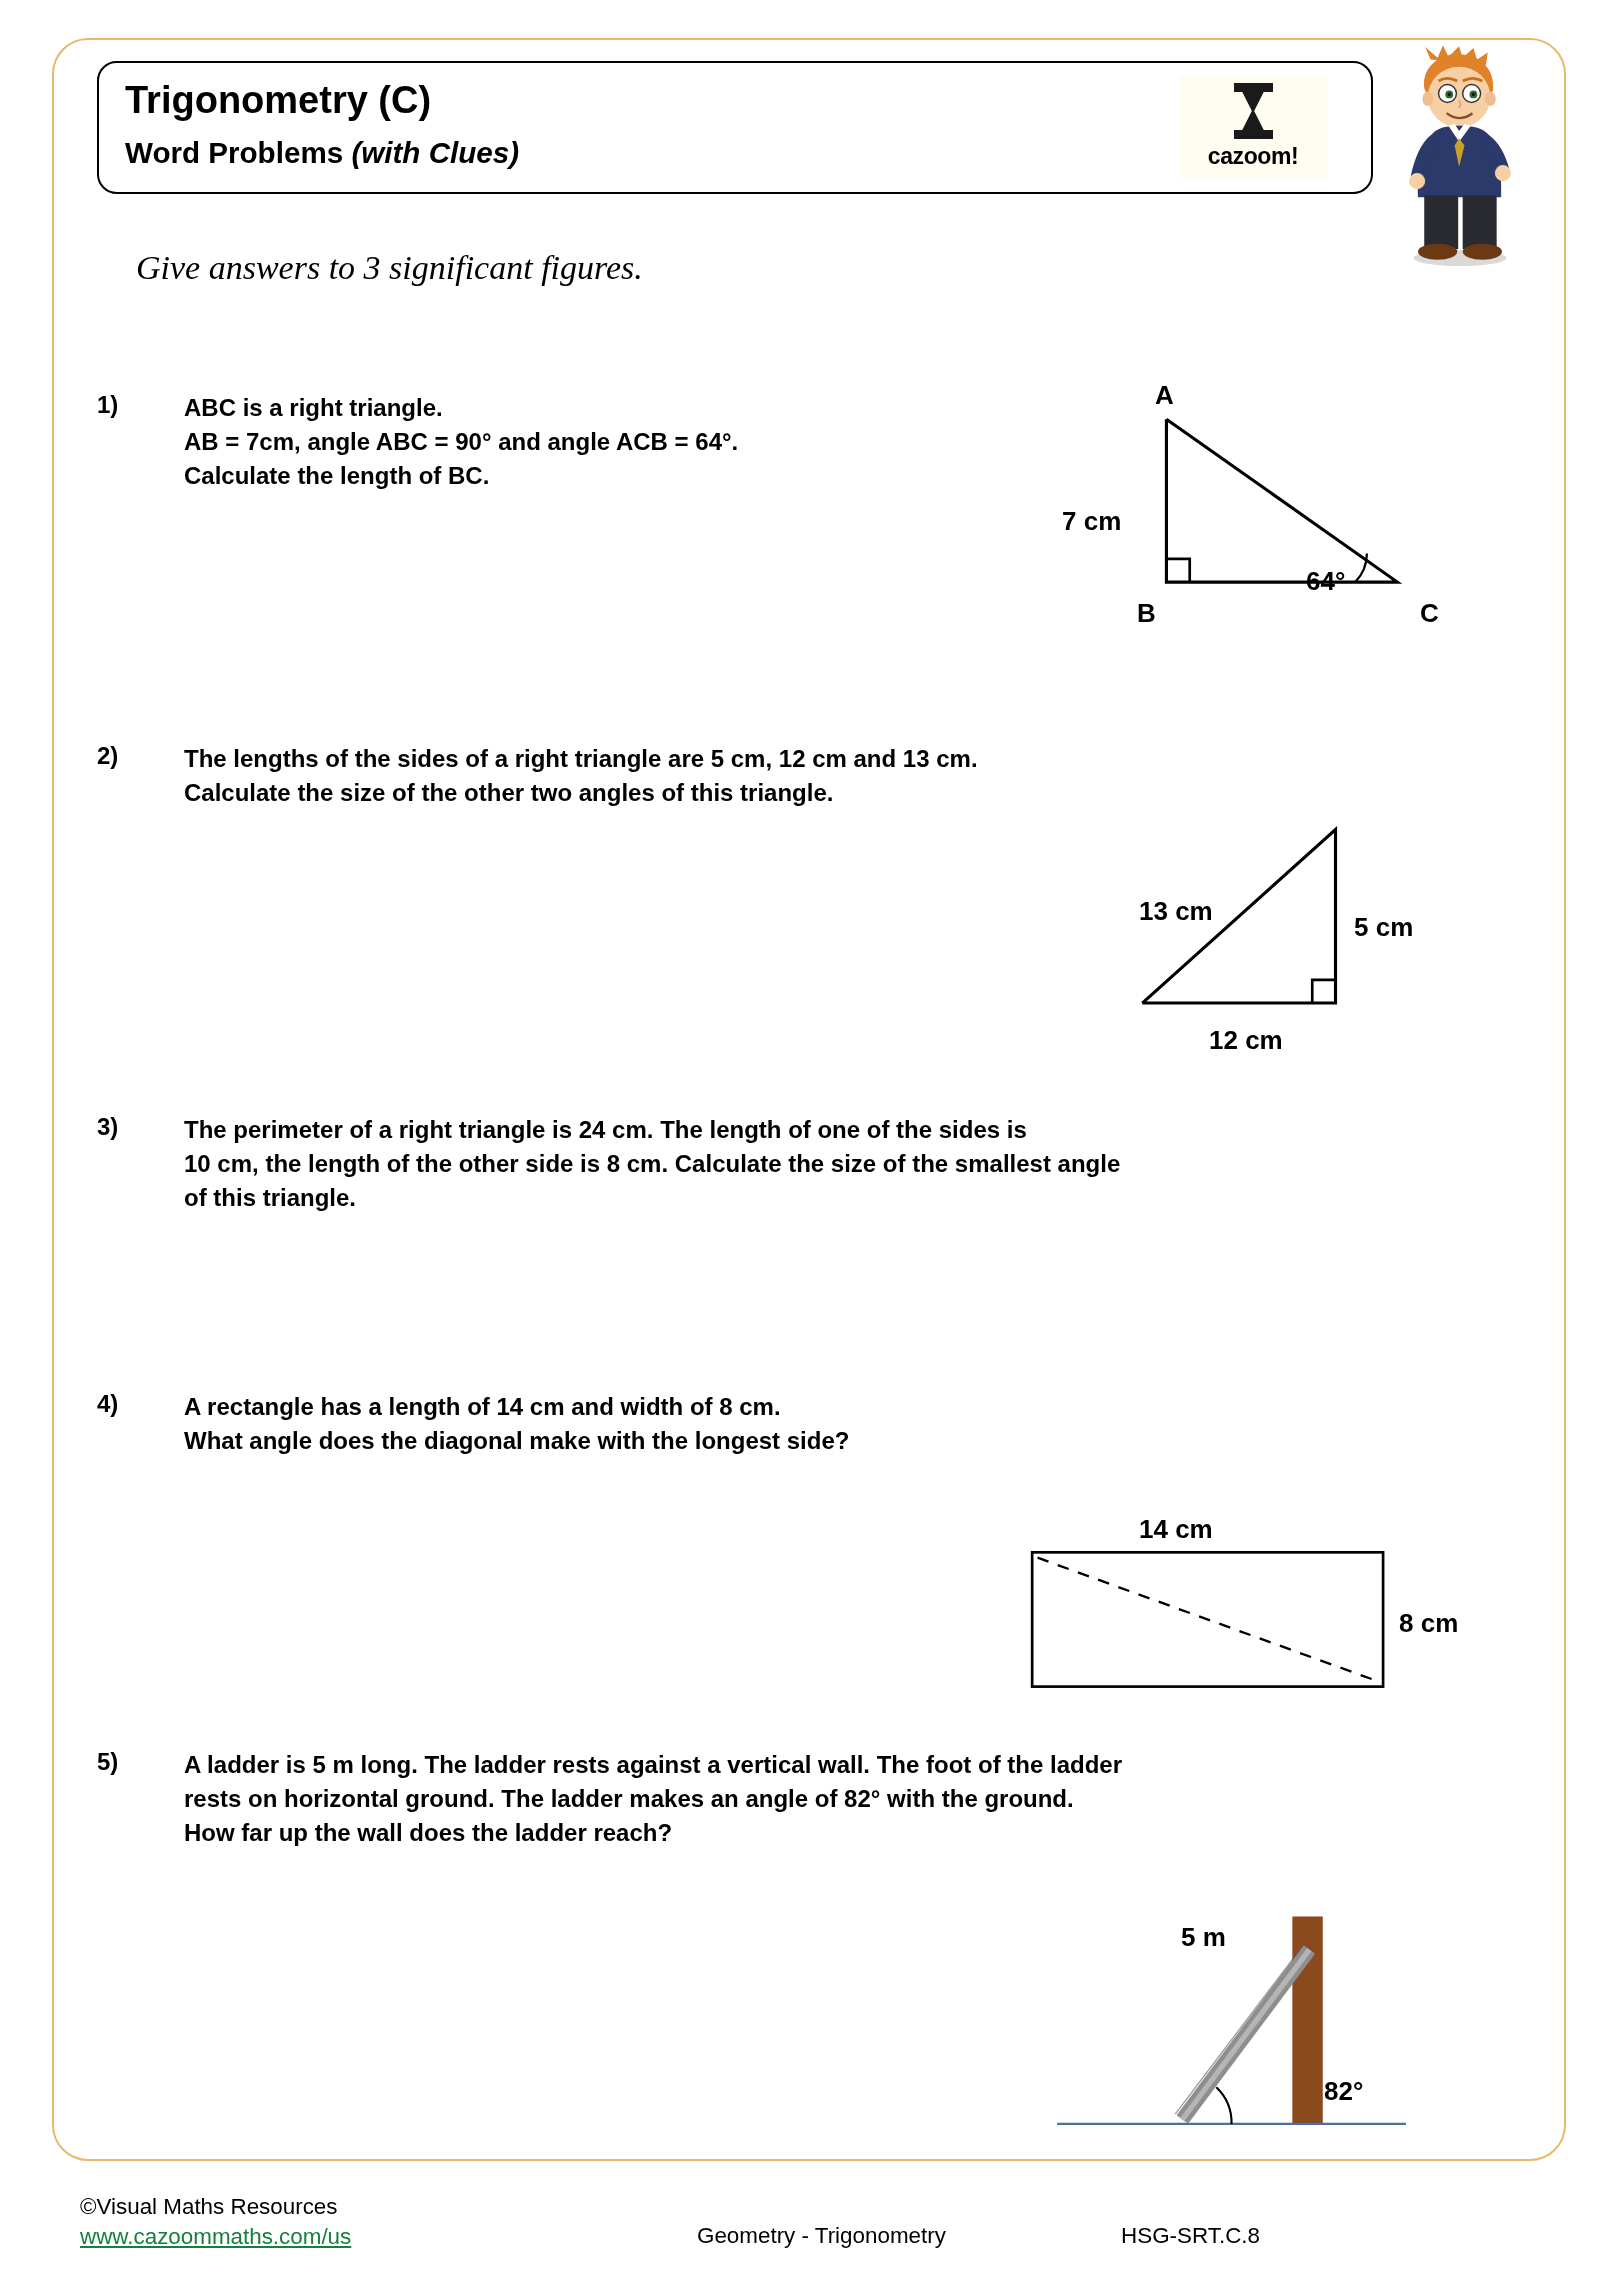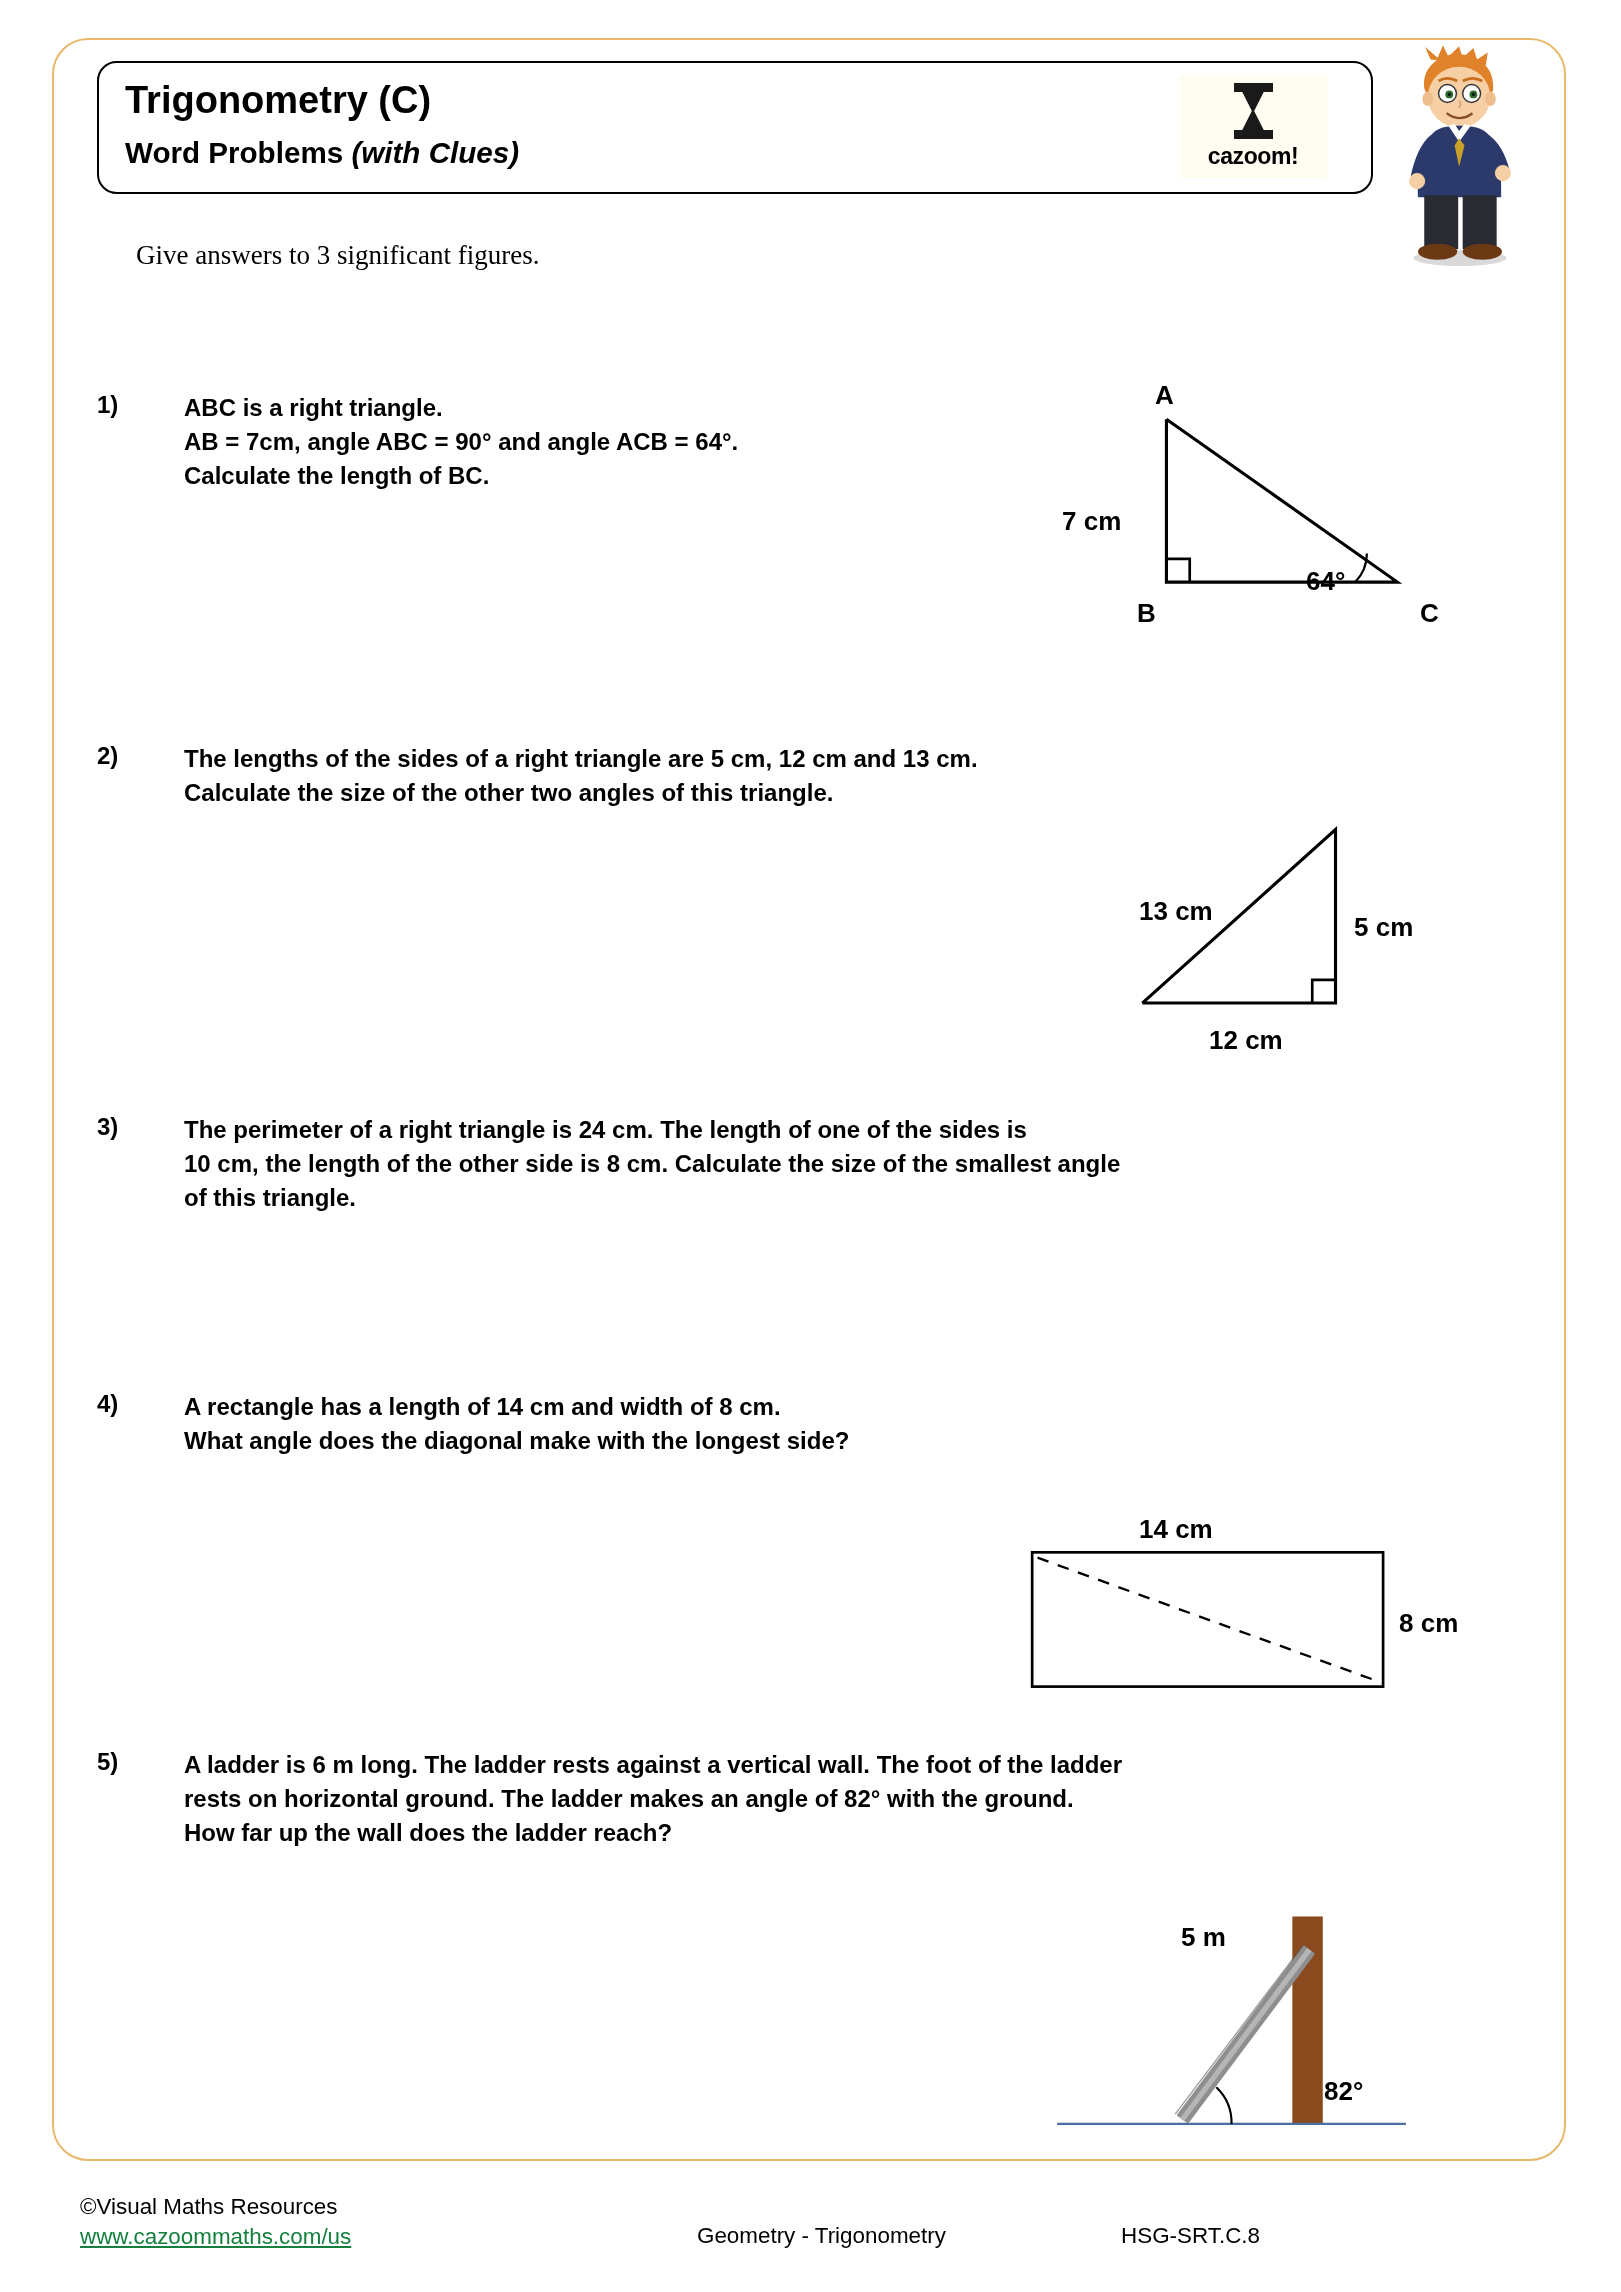--- a/index.html
+++ b/index.html
@@ -112,23 +112,24 @@
     position: absolute;
     left: 1384px;
     top: 45px;
     width: 152px;
     height: 224px;
   }
   
   .instruction {
     position: absolute;
     left: 136px;
-    top: 240px;
+    top: 249px;
     font-family: "Liberation Serif", serif;
-    font-size: 27px;
+    font-style: italic;
+    font-size: 34px;
   }
   
   .q-num {
     position: absolute;
     font-size: 24px;
     font-weight: bold;
   }
   .q-text {
     position: absolute;
     font-size: 24px;
@@ -287,21 +288,21 @@
 
   <svg style="left:1025px; top:1545px;" width="376" height="157" viewBox="0 0 420 175">
     <rect x="8" y="8" width="392" height="150" fill="none" stroke="#000" stroke-width="3"></rect>
     <line x1="14" y1="14" x2="394" y2="152" stroke="#000" stroke-width="2.6" stroke-dasharray="13 11"></line>
   </svg>
   <div class="lbl-big" style="left:1139px; top:1514px;">14 cm</div>
   <div class="lbl-big" style="left:1399px; top:1608px;">8 cm</div>
 
   <div class="q-num" style="left:97px; top:1748px;">5)</div>
   <div class="q-text" style="left:184px; top:1748px;">
-    <div>A ladder is 6 m long. The ladder rests against a vertical wall. The foot of the ladder</div>
+    <div>A ladder is 5 m long. The ladder rests against a vertical wall. The foot of the ladder</div>
     <div>rests on horizontal ground. The ladder makes an angle of 82° with the ground.</div>
     <div>How far up the wall does the ladder reach?</div>
   </div>
 
   <svg style="left:1048px; top:1912px;" width="376" height="237" viewBox="0 0 420 265">
 
     <rect x="273" y="5" width="34" height="232" fill="#8B4A1E"></rect>
 
     <line x1="10" y1="237" x2="400" y2="237" stroke="#4A6FA5" stroke-width="2.5"></line>
 

